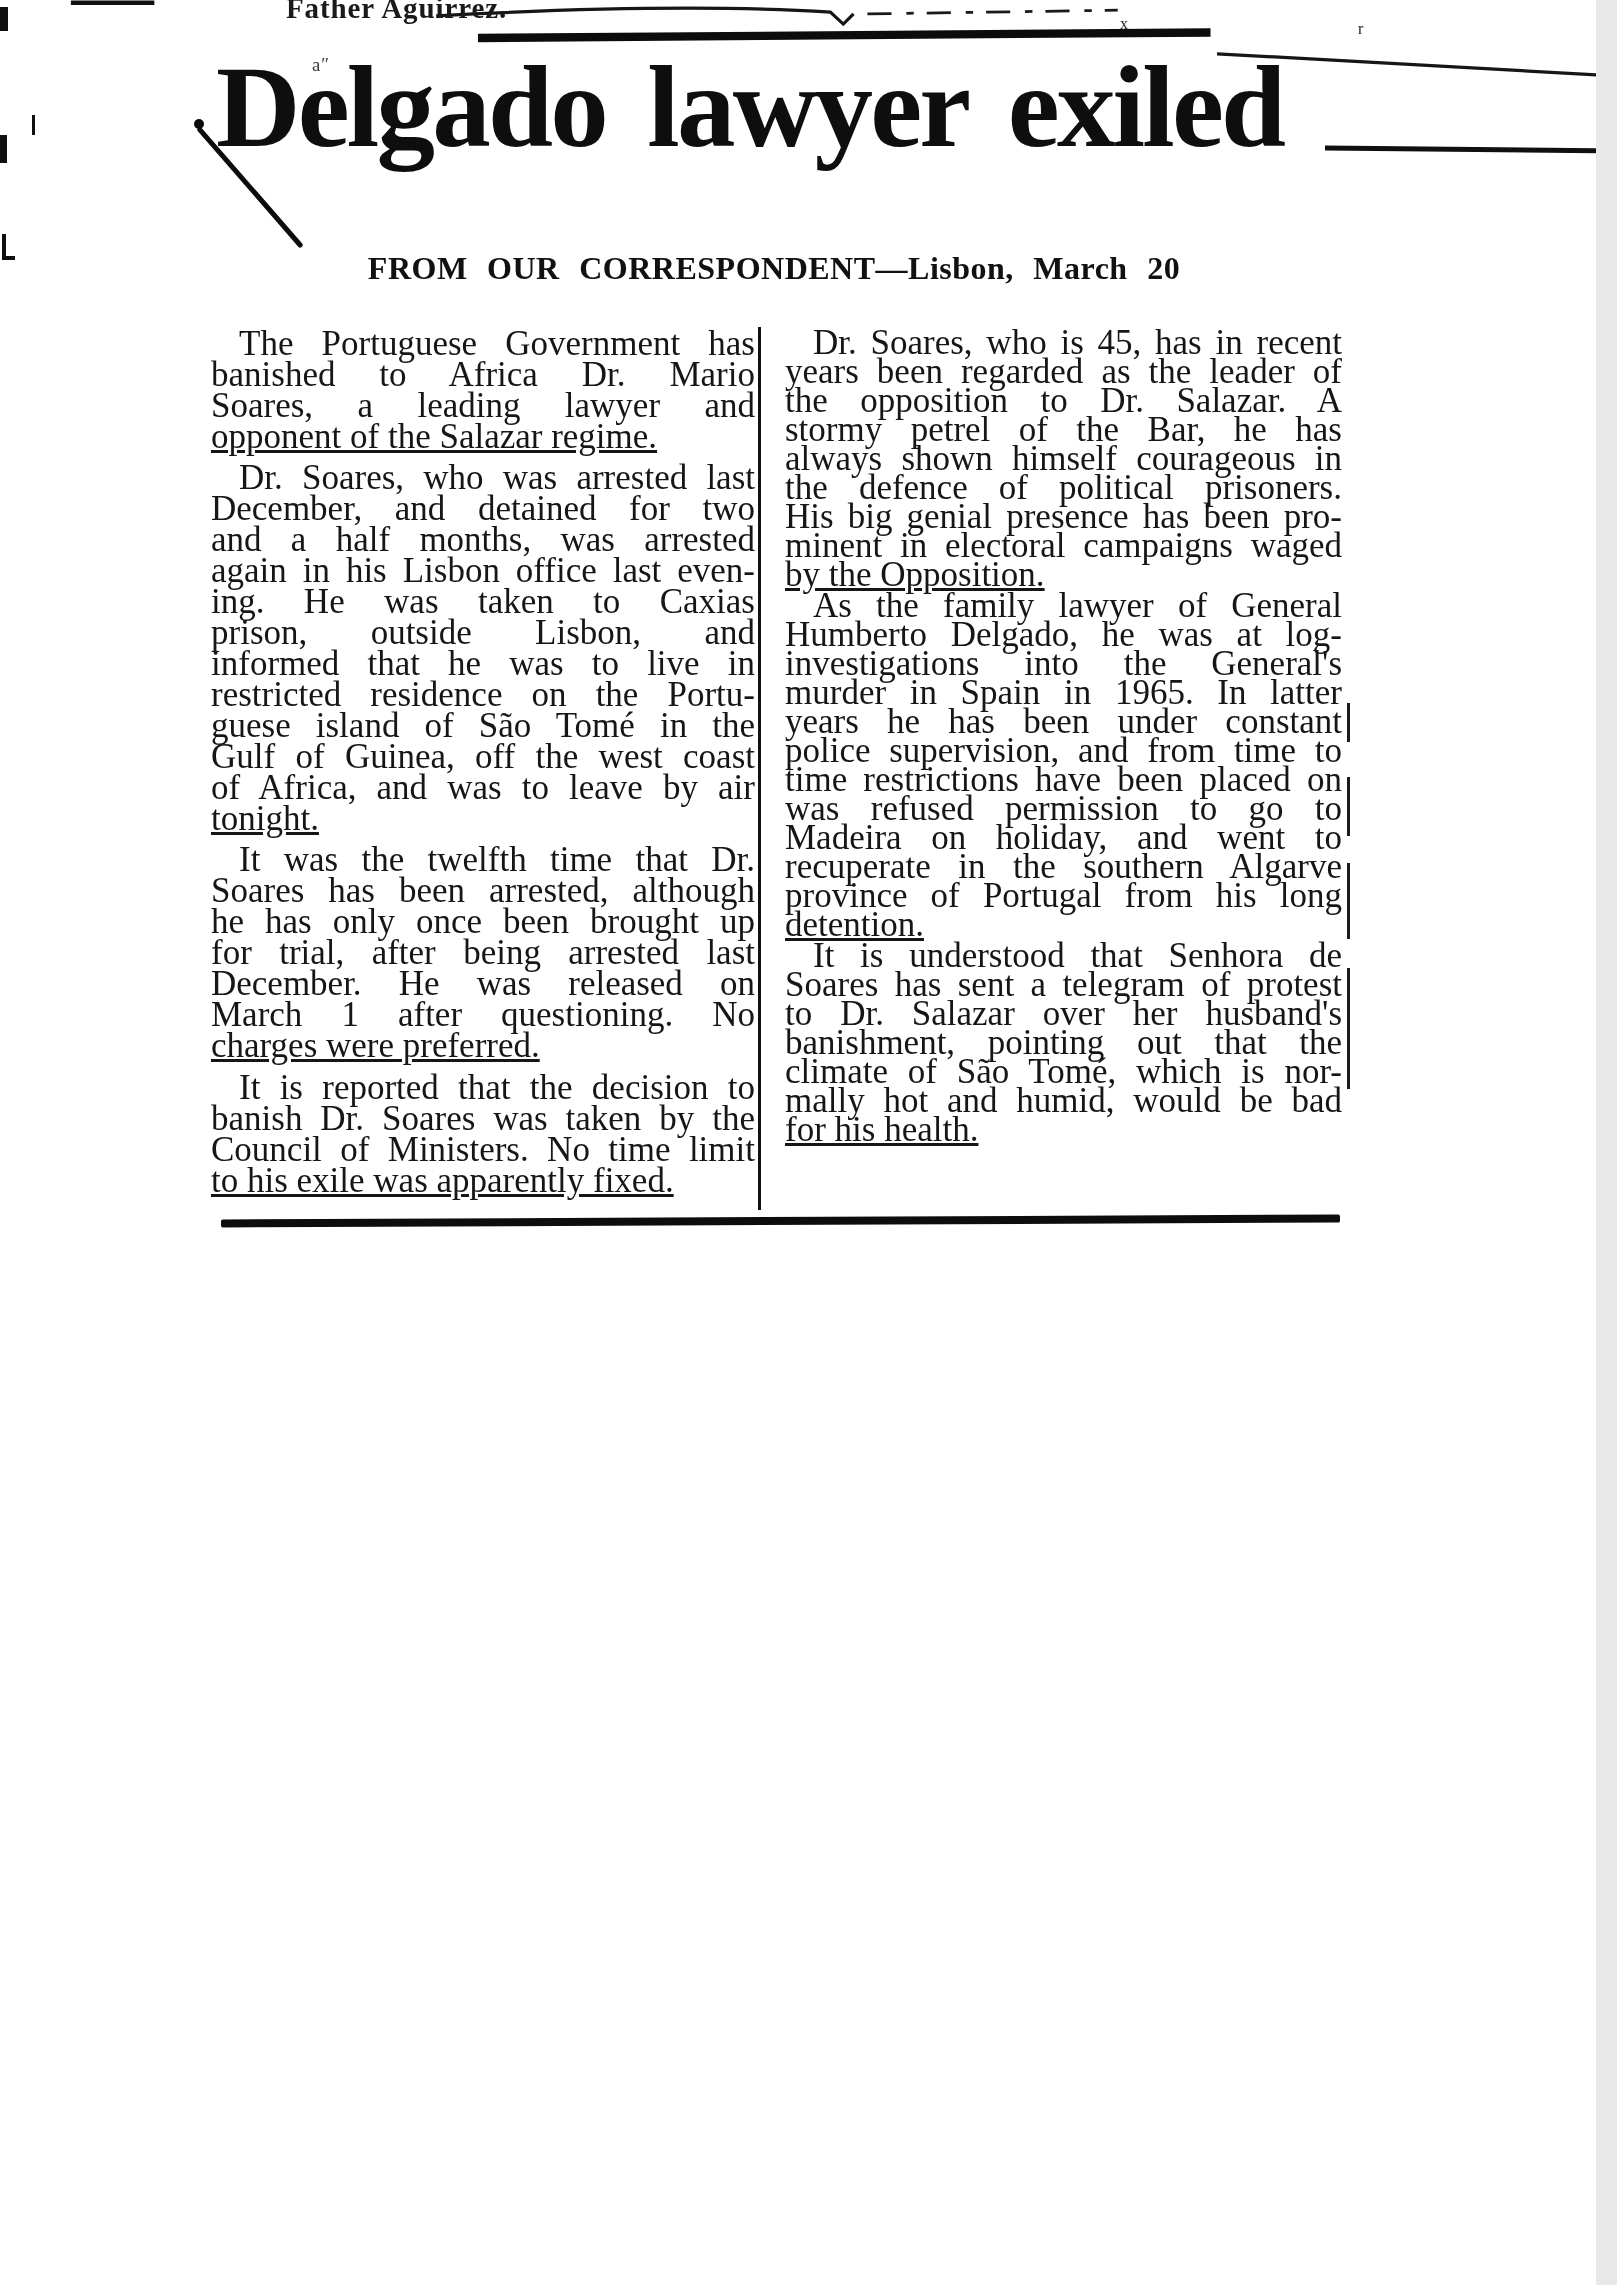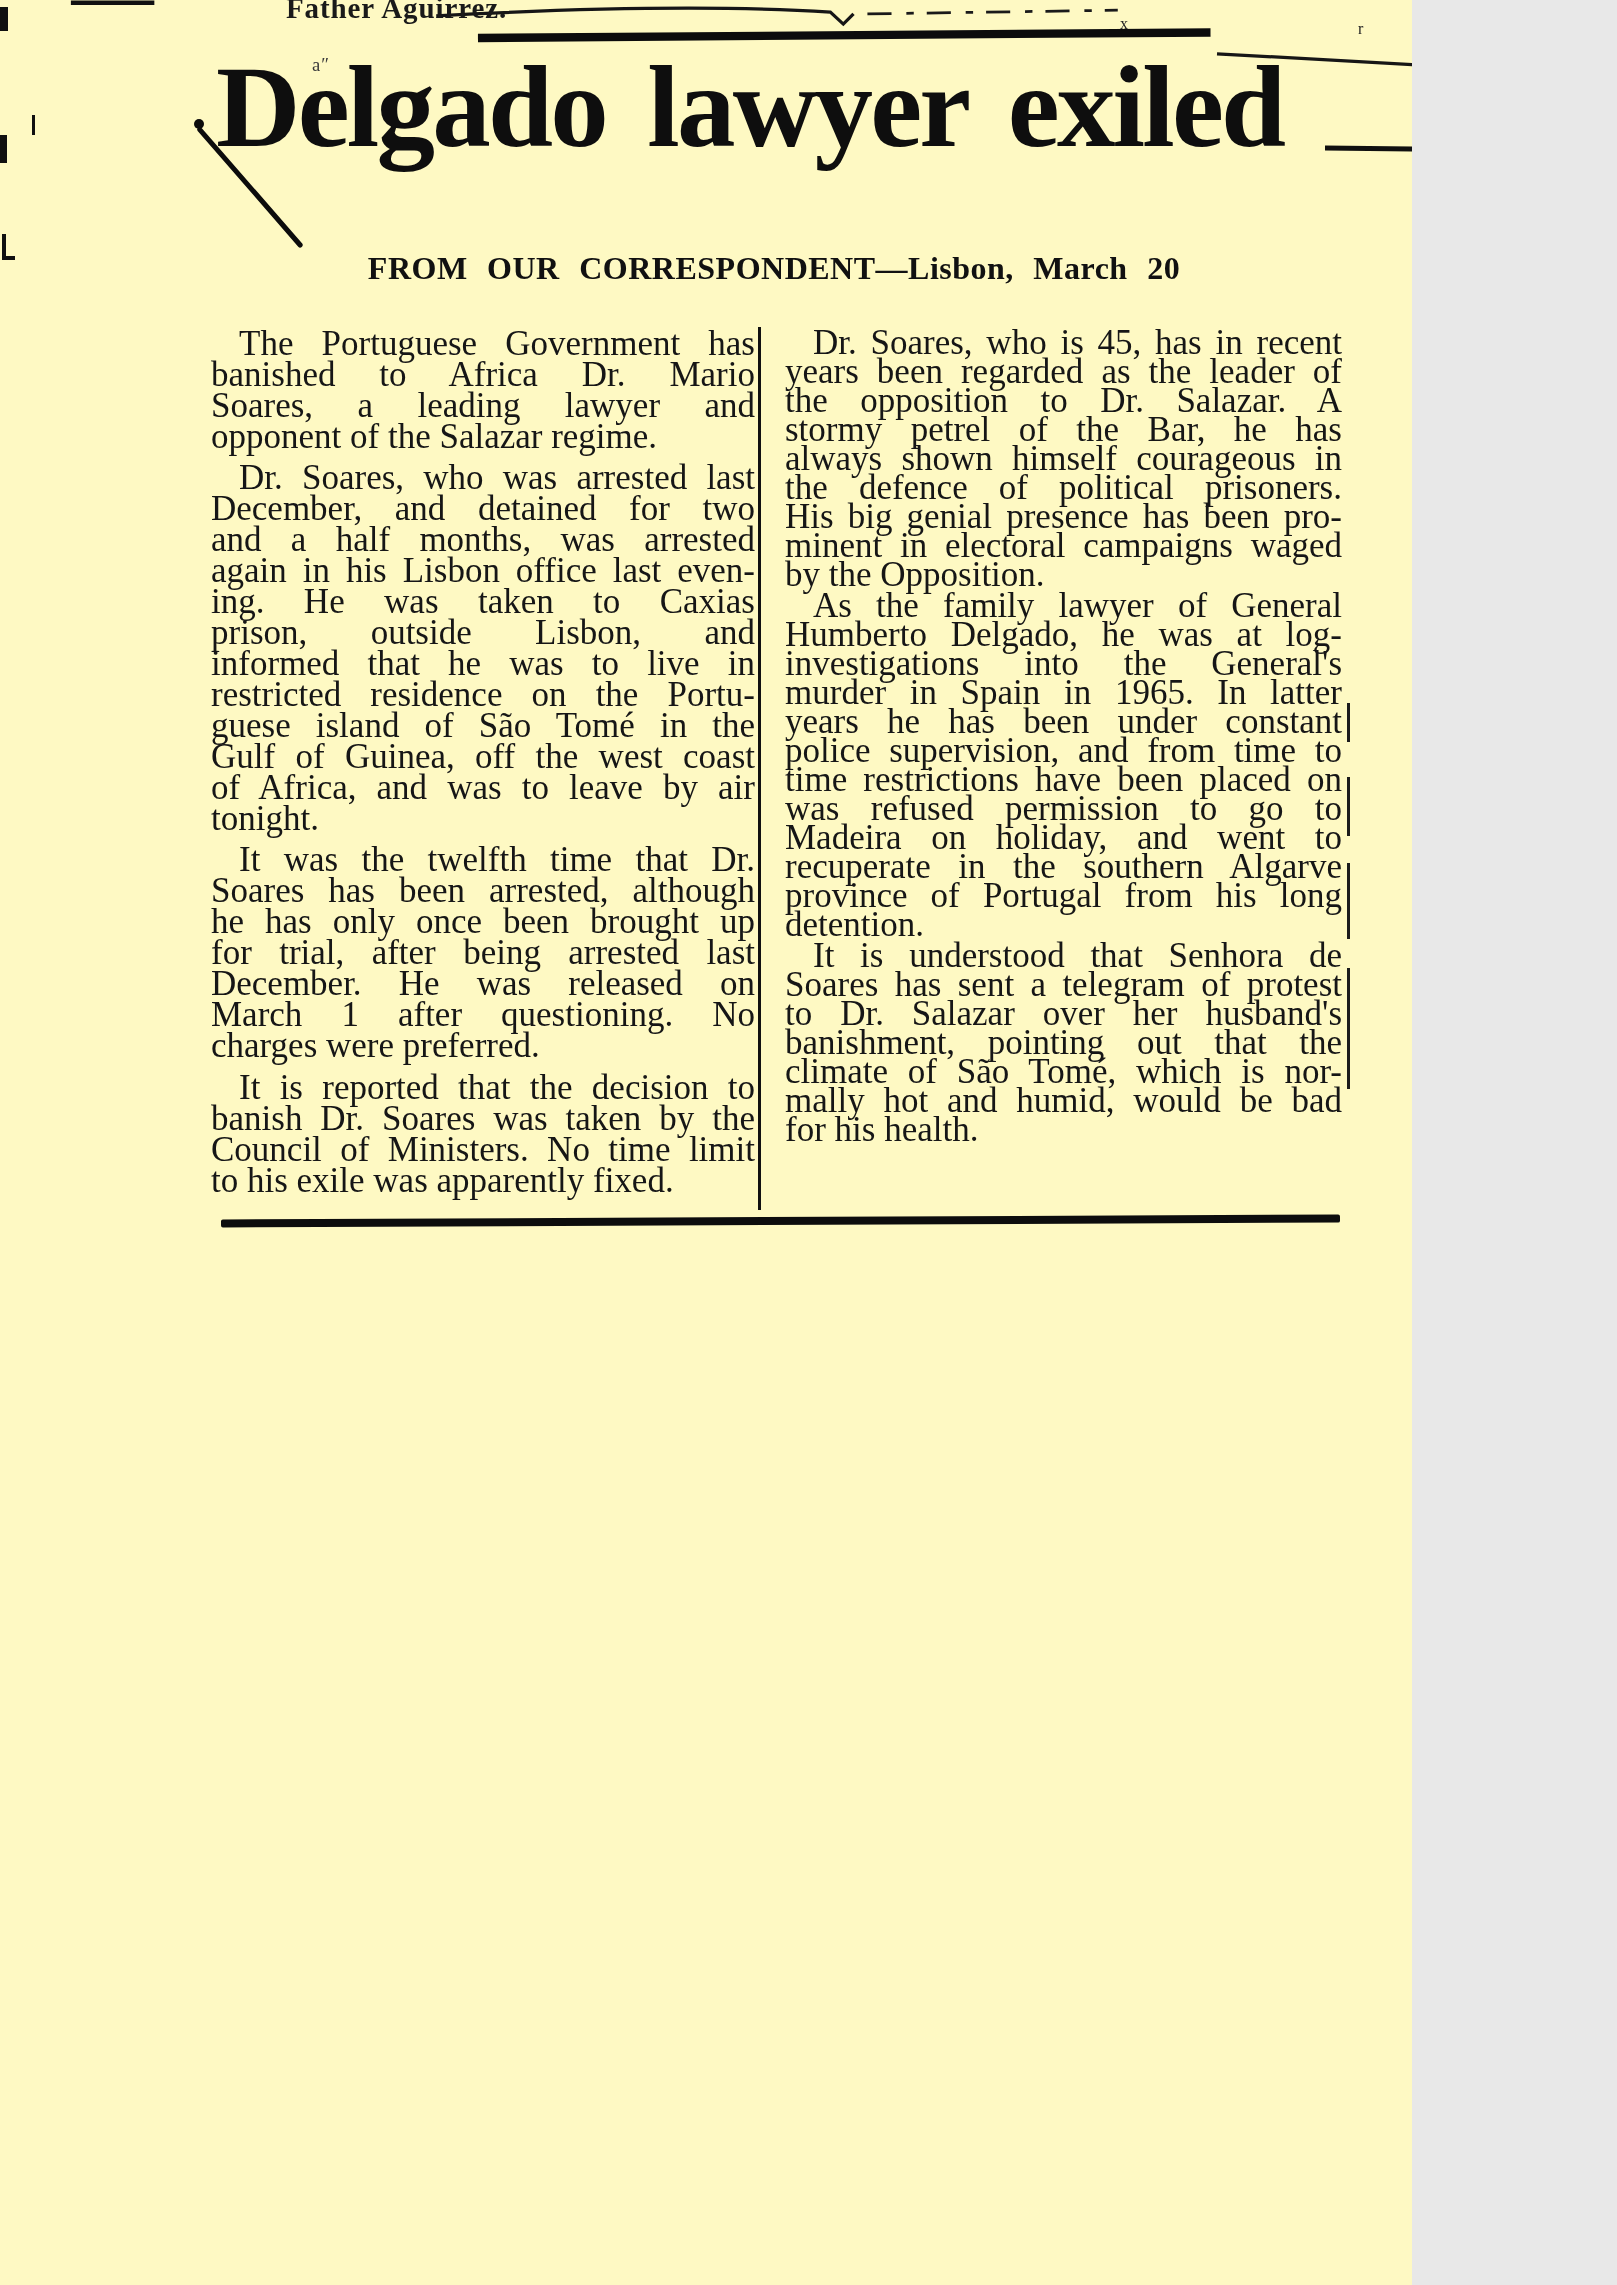--- a/index.html
+++ b/index.html
@@ -1,19 +1,19 @@
 <!DOCTYPE html>
 <html style="font-size:15px"><head>
 <meta charset="utf-8">
 <style>
   html,body{margin:0;padding:0;background:#e8e8e8;}
   .page{
     position:relative;
-    width:1412px;height:2286px;
-    background:#fef9c3;
+    width:1596px;height:2286px;
+    background:#ffffff;
     overflow:hidden;
     font-family:"Liberation Serif","DejaVu Serif",serif;
     color:#141414;
   }
   
   .top-fragment-clip{
     position:absolute;left:286px;top:0;height:28px;width:241px;overflow:hidden;
   }
   .top-fragment{
     margin-top:-8.3px;
@@ -52,21 +52,21 @@
   }
   .col{
     position:absolute;top:328px;
     font-size:35px;color:#161616;
   }
   .col-left{left:211px;width:544px;line-height:31px;}
   .col-right{left:785px;width:557px;line-height:29px;}
   .col-left .para{margin-bottom:10.2px;}
   .col-right .para{margin-bottom:1.9px;}
   .line{text-align:justify;text-align-last:justify;}
-  .line.last{text-align-last:left;}
+  .line.last{text-align-last:left;text-decoration:underline;}
   .line.first{text-indent:28px;}
   .column-divider{
     position:absolute;left:758px;top:327px;width:2.8px;height:883px;
     background:#111;
   }
   .bottom-rule{
     position:absolute;left:221px;top:1217px;width:1119px;height:8.3px;
     background:#0d0d0d;transform:rotate(-0.25deg);border-radius:1.9px;
   }
   .edge-frag{position:absolute;background:#101010;}

